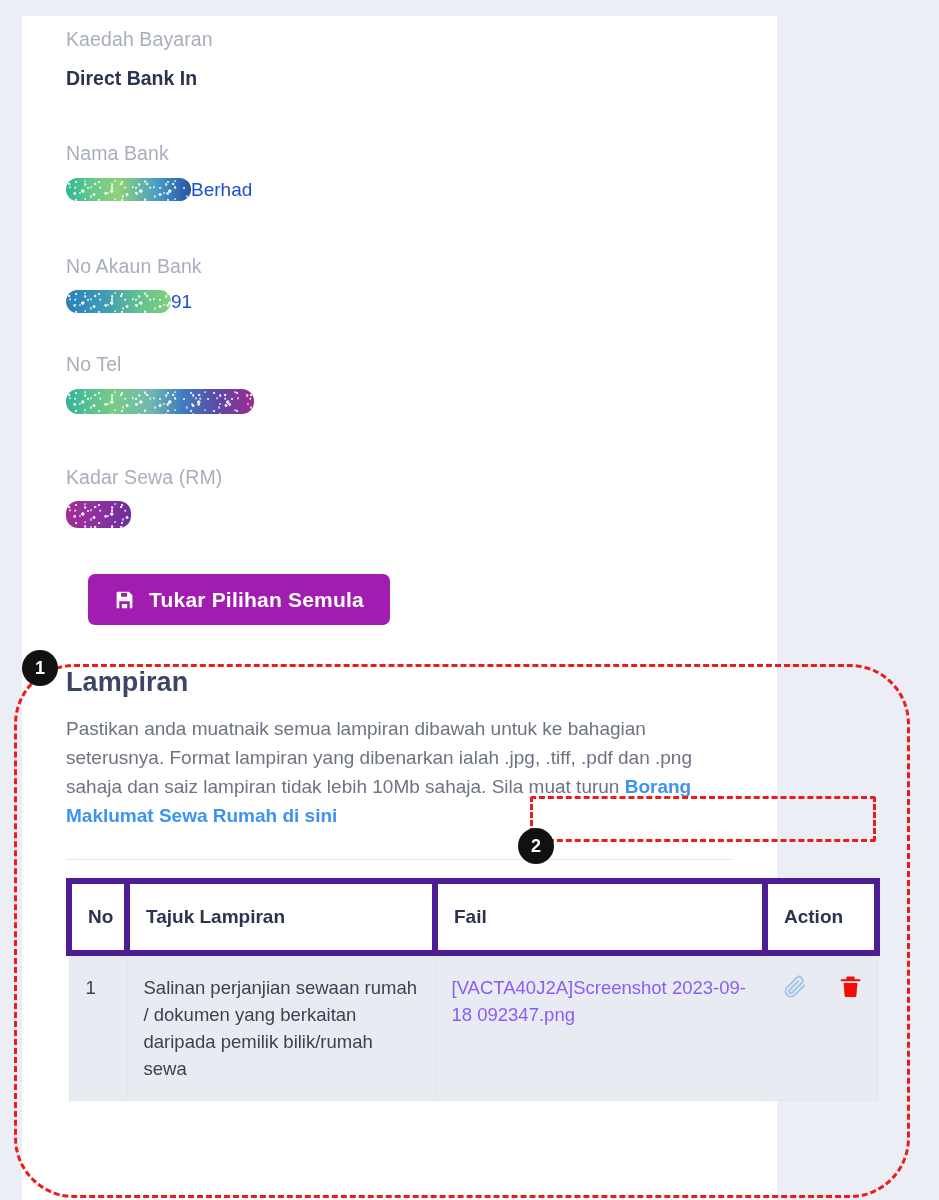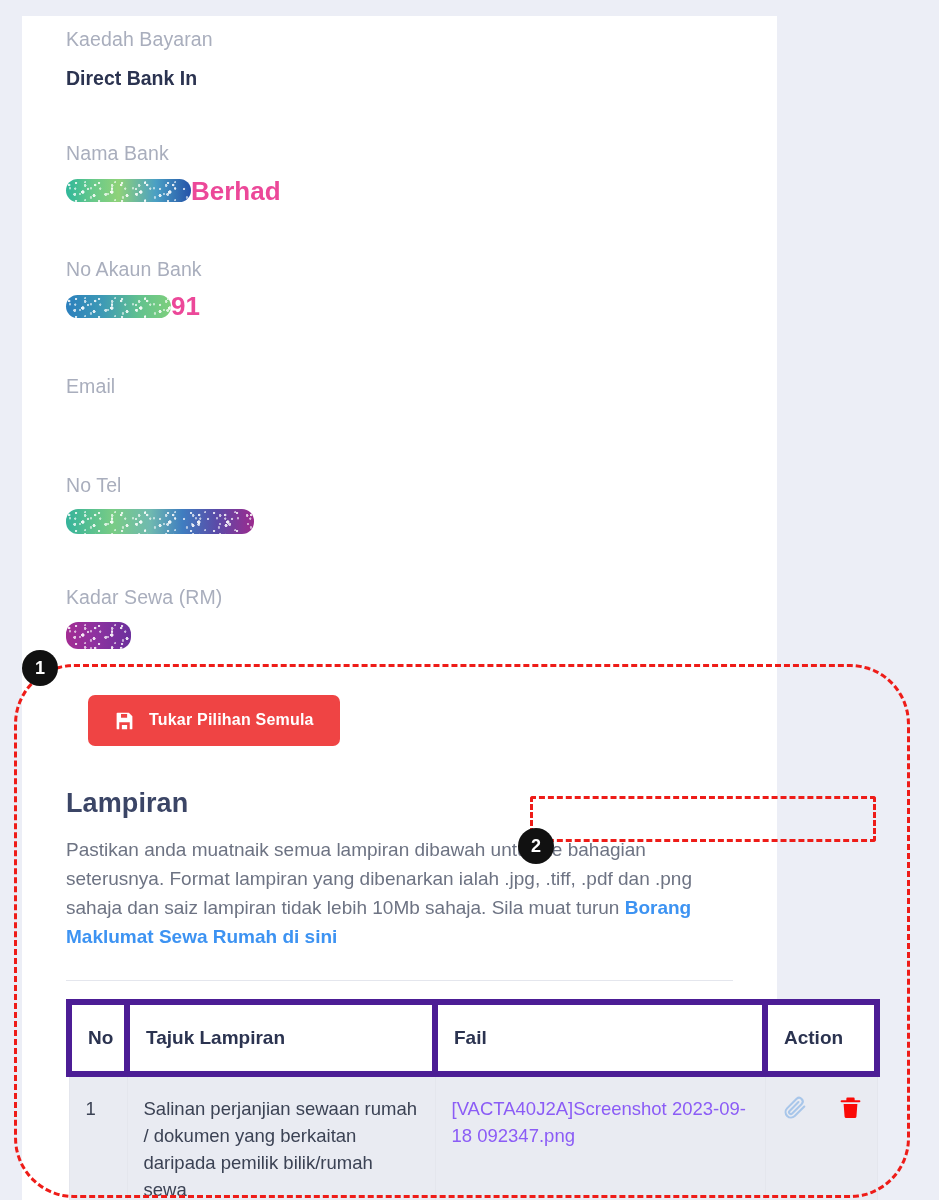--- a/index.html
+++ b/index.html
@@ -84,38 +84,38 @@
                      27px 19px, 33px 23px, 21px 17px, 25px 20px,
                      30px 18px, 24px 22px, 28px 19px, 32px 21px;
     pointer-events: none;
   }
   .redact-bank   { width: 125px; background: linear-gradient(90deg,#2fb79a 0%,#69c98a 22%,#8fd279 42%,#4a9fc4 72%,#2452a8 100%); }
   .redact-akaun  { width: 105px; background: linear-gradient(90deg,#2b7fbd 0%,#3e9ab5 35%,#62c28e 70%,#7ecf7c 100%); }
   .redact-tel    { width: 188px; height: 25px; background: linear-gradient(90deg,#35b39b 0%,#79cc85 25%,#6fb9b0 45%,#3f7dc0 62%,#5a4ba8 80%,#9c2a8e 100%); }
   .redact-kadar  { width: 65px;  height: 27px; background: linear-gradient(90deg,#a32c93 0%,#8e32a0 45%,#6b2f9c 100%); }
 
   .trailing-text {
-    color: #ec4899;
-    font-size: 26px;
-    font-weight: bold;
+    color: #1d4ed8;
+    font-size: 19px;
+    font-weight: normal;
     vertical-align: middle;
   }
 
   
   .btn-primary {
     display: inline-flex;
     align-items: center;
     gap: 14px;
-    background: #ef4444;
+    background: #a21caf;
     color: #ffffff;
     border: none;
     border-radius: 7px;
     padding: 0 26px;
     height: 51px;
-    font-size: 16px;
+    font-size: 21px;
     font-weight: bold;
     letter-spacing: .2px;
     cursor: pointer;
     font-family: "Liberation Sans", sans-serif;
   }
   .btn-primary .save-ico { width: 21px; height: 21px; display: block; }
 
   
   .lampiran {
     padding: 44px 44px 0 44px;
@@ -259,24 +259,20 @@
       </div>
     </div>
 
     <div class="field" style="margin-top:42px">
       <div class="field-label">No Akaun Bank</div>
       <div class="field-value" style="padding-top:14px">
         <span class="redact redact-akaun"></span><span class="trailing-text">91</span>
       </div>
     </div>
 
-    <div class="field" style="margin-top:44px">
-      <div class="field-label">Email</div>
-      <div class="field-value" style="padding-top:14px;height:23px"></div>
-    </div>
 
     <div class="field" style="margin-top:28px">
       <div class="field-label">No Tel</div>
       <div class="field-value" style="padding-top:14px">
         <span class="redact redact-tel"></span>
       </div>
     </div>
 
     <div class="field" style="margin-top:40px">
       <div class="field-label">Kadar Sewa (RM)</div>

